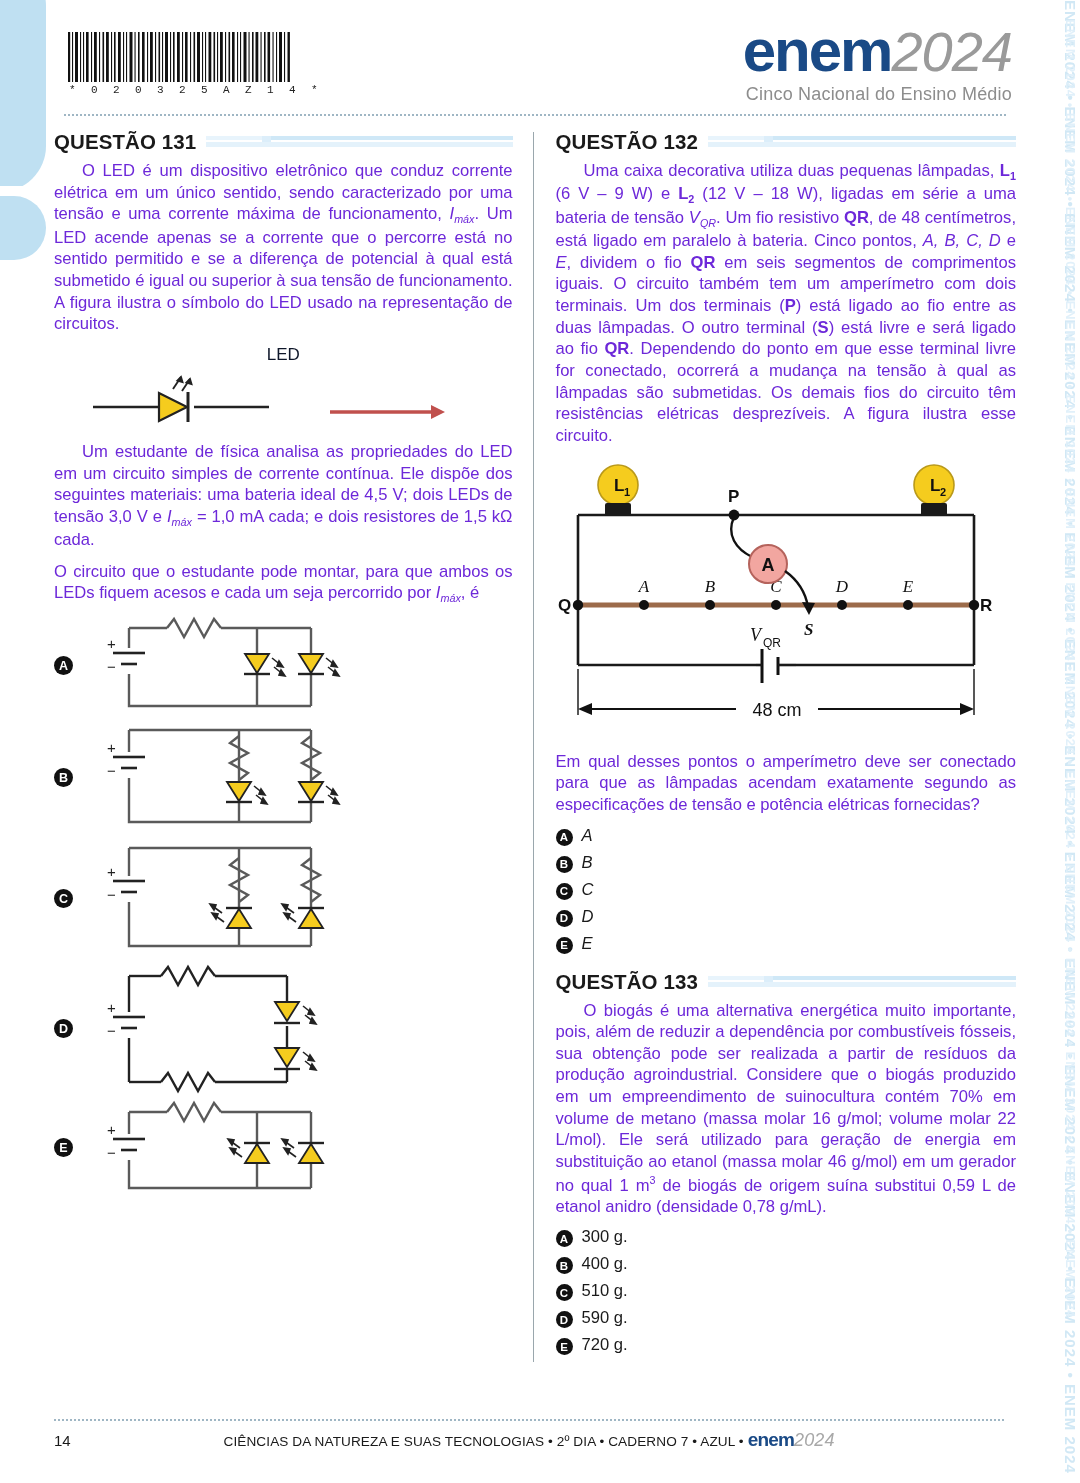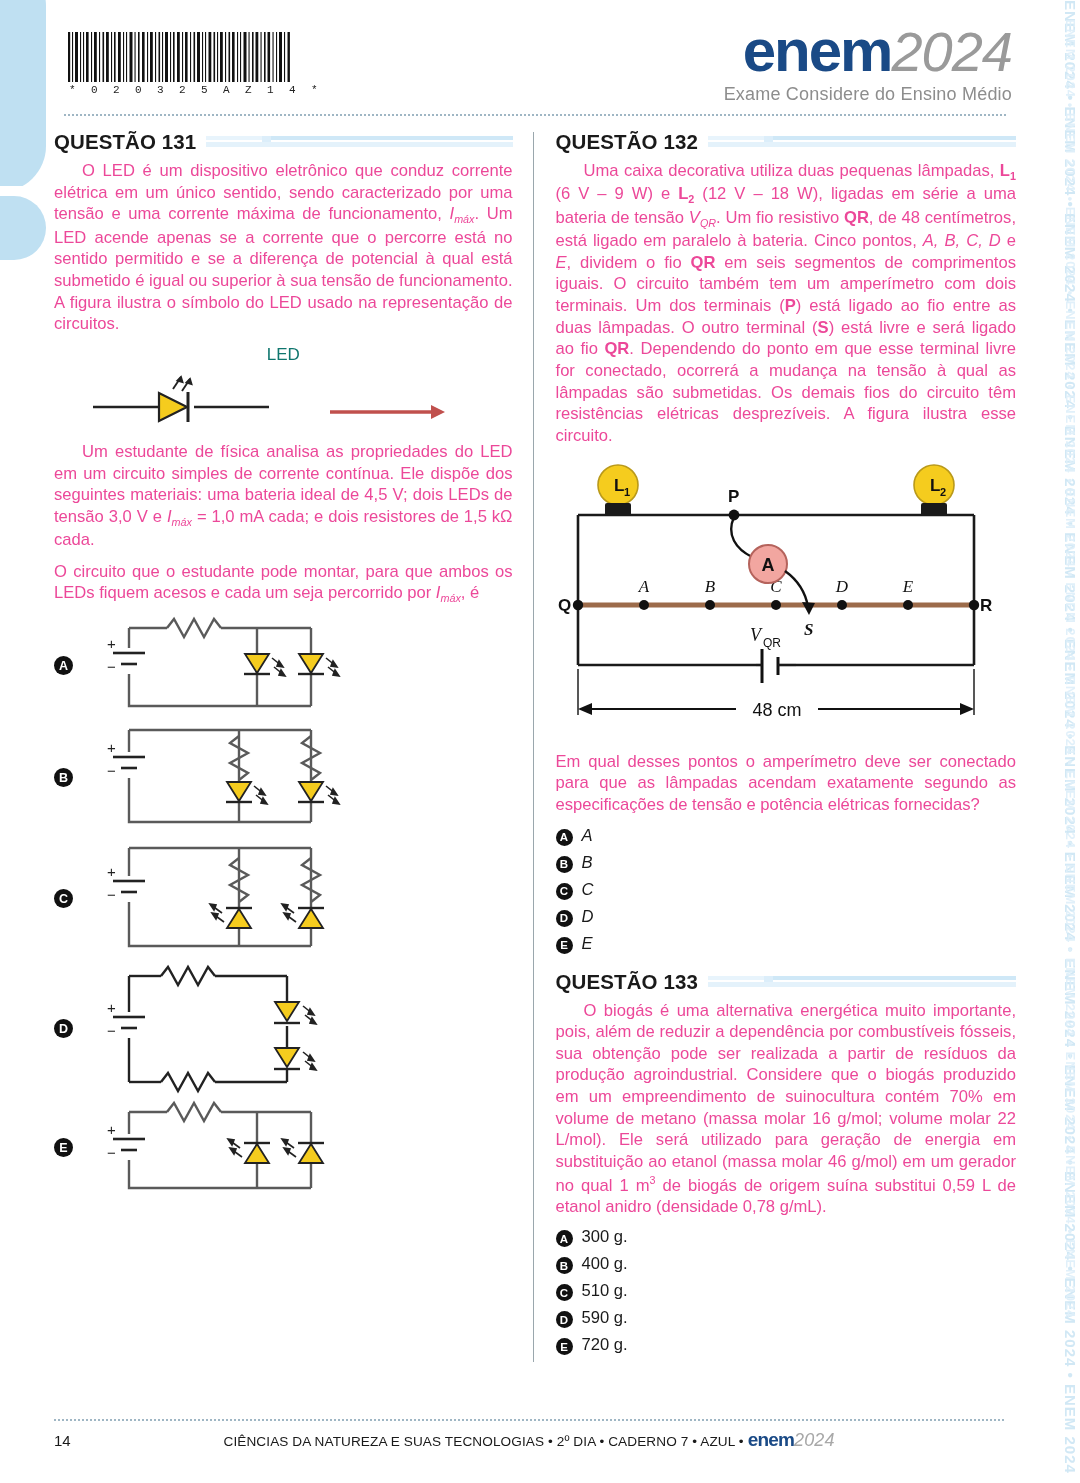--- a/index.html
+++ b/index.html
@@ -102,21 +102,21 @@
   .qhead-deco .notch{
     position:absolute; left:56px; top:1px; width:9px; height:11px; background:#dceefa;
   }
   .qhead-deco .bar1b{
     position:absolute; left:0; top:1px; width:56px; height:4px; background:#e8f4fc;
   }
 
   
   p.txt{
     font-size:16.6px; line-height:1.305; margin:0 0 10px 0;
-    text-align:justify; color:#ec4899;
+    text-align:justify; color:#6d28d9;
   }
   p.txt.indent{ text-indent:28px; }
   .b{ font-weight:bold; }
   .i{ font-style:italic; }
   sub{ font-size:.65em; }
   sup{ font-size:.65em; }
 
   
   .alts{ margin-top:4px; }
   .alt{ display:flex; align-items:flex-start; gap:9px; margin-bottom:7px; font-size:16.6px;}
@@ -124,21 +124,21 @@
     width:17px; height:17px; border-radius:50%;
     background:#111; color:#fff; font-size:11.5px; font-weight:bold;
     display:flex; align-items:center; justify-content:center;
     flex:0 0 17px; margin-top:3px; font-family:"Liberation Sans", sans-serif;
   }
   .alt-text{ font-style:italic; }
   .alt-text.plain{ font-style:normal; }
 
   
   .led-fig{ text-align:center; margin:6px 0 12px 0; }
-  .led-label{ color:#0f766e; font-size:17px; margin-bottom:2px;}
+  .led-label{ color:#0f172a; font-size:17px; margin-bottom:2px;}
   .led-cap{ font-size:16.6px; margin-top:4px; }
 
   
   .opt-row{ display:flex; align-items:center; margin:0 0 6px 0; }
   .opt-badge{
     width:19px; height:19px; border-radius:50%;
     background:#111; color:#fff; font-size:12.5px; font-weight:bold;
     display:flex; align-items:center; justify-content:center;
     flex:0 0 19px; margin-right:6px;
   }
@@ -239,21 +239,21 @@
           <rect x="221.5" y="0" width="2.4" height="50"></rect>
         </g>
       </svg>
       <div class="barcode-num">* 0 2 0 3 2 5 A Z 1 4 *</div>
     </div>
 
     <div class="brand">
       <div class="brand-main">
         <span class="brand-enem">enem</span><span class="brand-year">2024</span>
       </div>
-      <div class="brand-sub">Exame Considere do Ensino Médio</div>
+      <div class="brand-sub">Cinco Nacional do Ensino Médio</div>
     </div>
   </div>
 
   <div class="hdr-rule"></div>
 
   <div class="cols">
 
     <div class="col-left">
 
       <div class="qhead">

